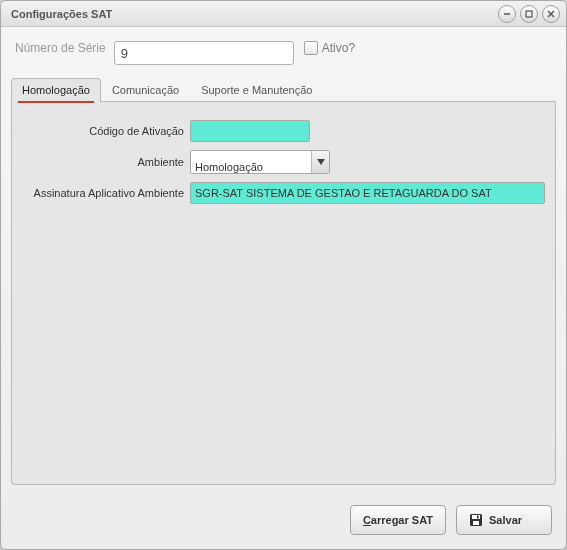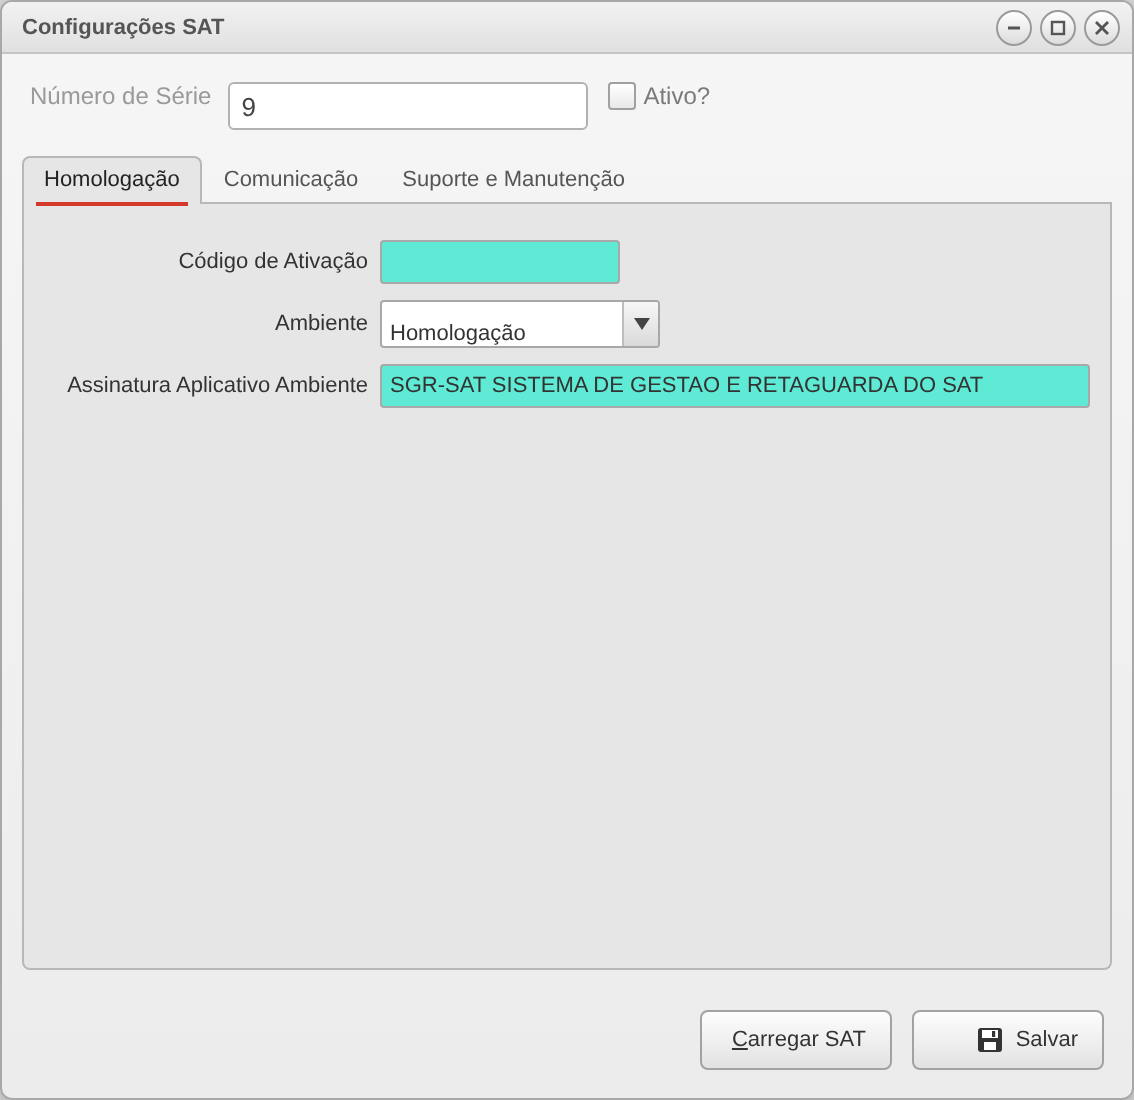--- a/index.html
+++ b/index.html
@@ -188,26 +188,27 @@
     padding: 10px 14px 14px 14px;
   }
   .btn {
     min-width: 96px;
     height: 30px;
     border: 1px solid #a2a2a2;
     border-radius: 4px;
     background: linear-gradient(#fdfdfd,#e2e2e2);
     display: flex;
     align-items: center;
-    justify-content: flex-end;
+    justify-content: flex-start;
     gap: 6px;
     font-size: 11px;
     color: #333;
     cursor: pointer;
     padding: 0 12px;
+    font-weight: bold;
   }
   .btn svg { width: 14px; height: 14px; }
   .underline-accesskey { text-decoration: underline; }
 </style>
 </head>
 <body>
 
 <div class="window">
 
   <div class="titlebar">

